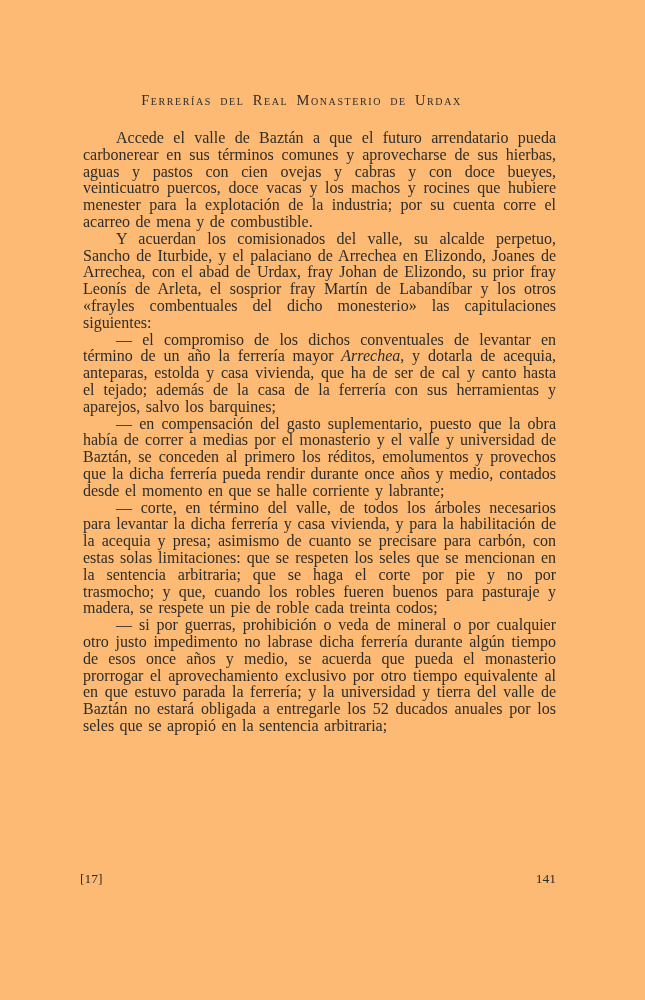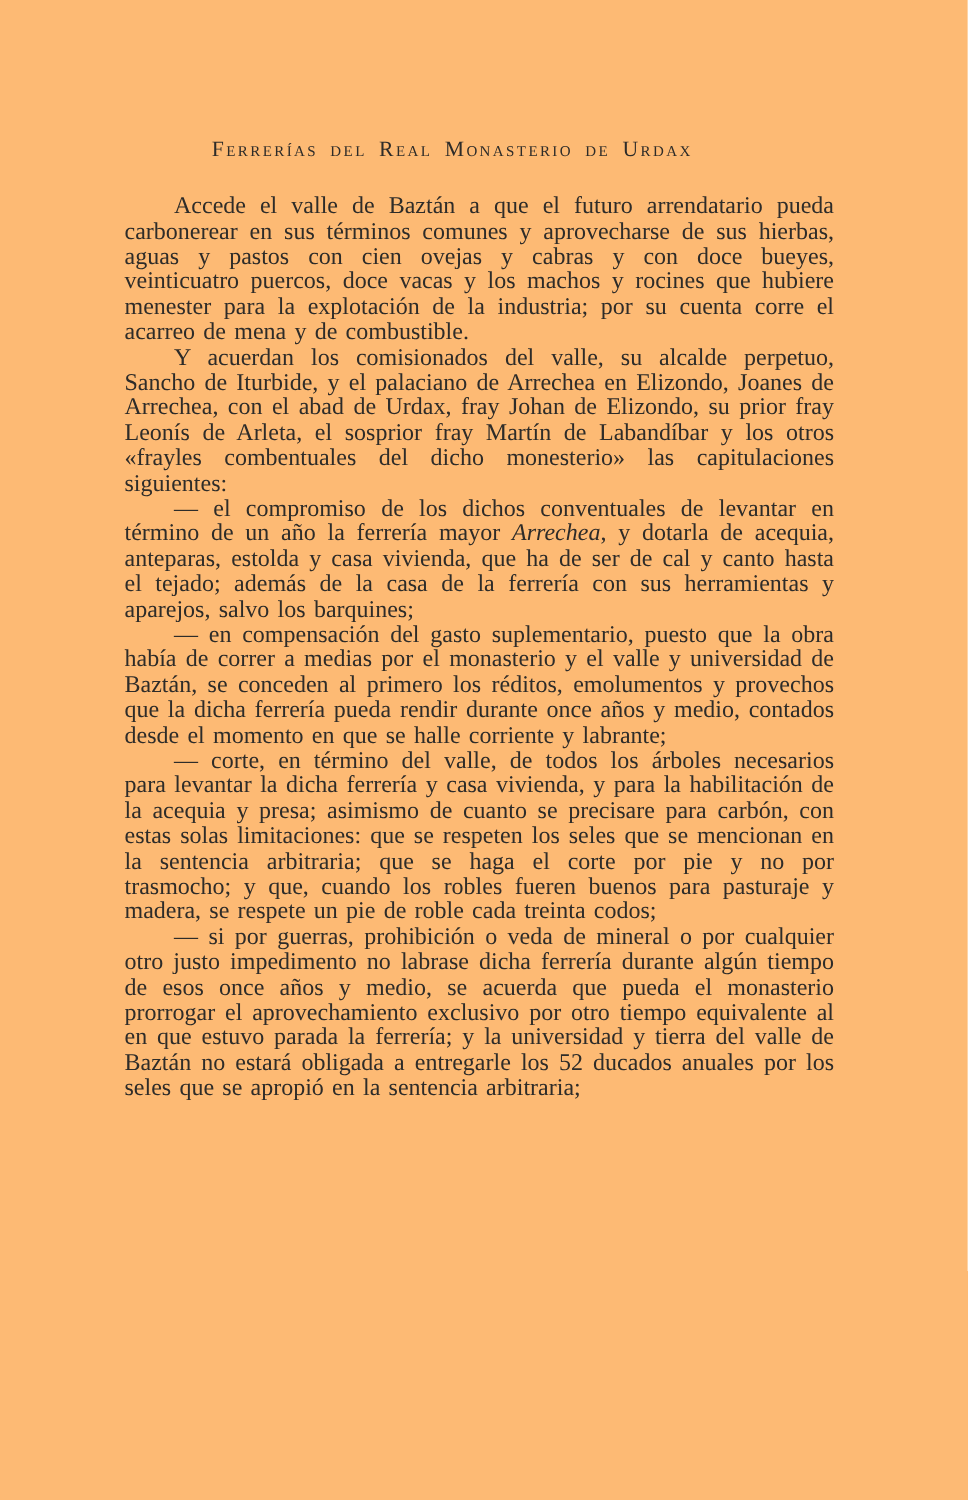--- a/index.html
+++ b/index.html
@@ -80,14 +80,18 @@
     <p>— en compensación del gasto suplementario, puesto que la obra había de correr a medias por el monasterio y el valle y universidad de Baztán, se conceden al primero los réditos, emolumentos y provechos que la dicha ferrería pueda rendir durante once años y medio, contados desde el momento en que se halle corriente y labrante;</p>
 
     <p>— corte, en término del valle, de todos los árboles necesarios para levantar la dicha ferrería y casa vivienda, y para la habilitación de la acequia y presa; asimismo de cuanto se precisare para carbón, con estas solas limitaciones: que se respeten los seles que se mencionan en la sentencia arbitraria; que se haga el corte por pie y no por trasmocho; y que, cuando los robles fueren buenos para pasturaje y madera, se respete un pie de roble cada treinta codos;</p>
 
 
     <p>— si por guerras, prohibición o veda de mineral o por cualquier otro justo impedimento no labrase dicha ferrería durante algún tiempo de esos once años y medio, se acuerda que pueda el monasterio prorrogar el aprovechamiento exclusivo por otro tiempo equivalente al en que estuvo parada la ferrería; y la universidad y tierra del valle de Baztán no estará obligada a entregarle los 52 ducados anuales por los seles que se apropió en la sentencia arbitraria;</p>
 
 
   </div>
 
+  <div class="footer">
+    <span>[17]</span>
+    <span>141</span>
+  </div>
 
 </div>
 
 </body></html>

